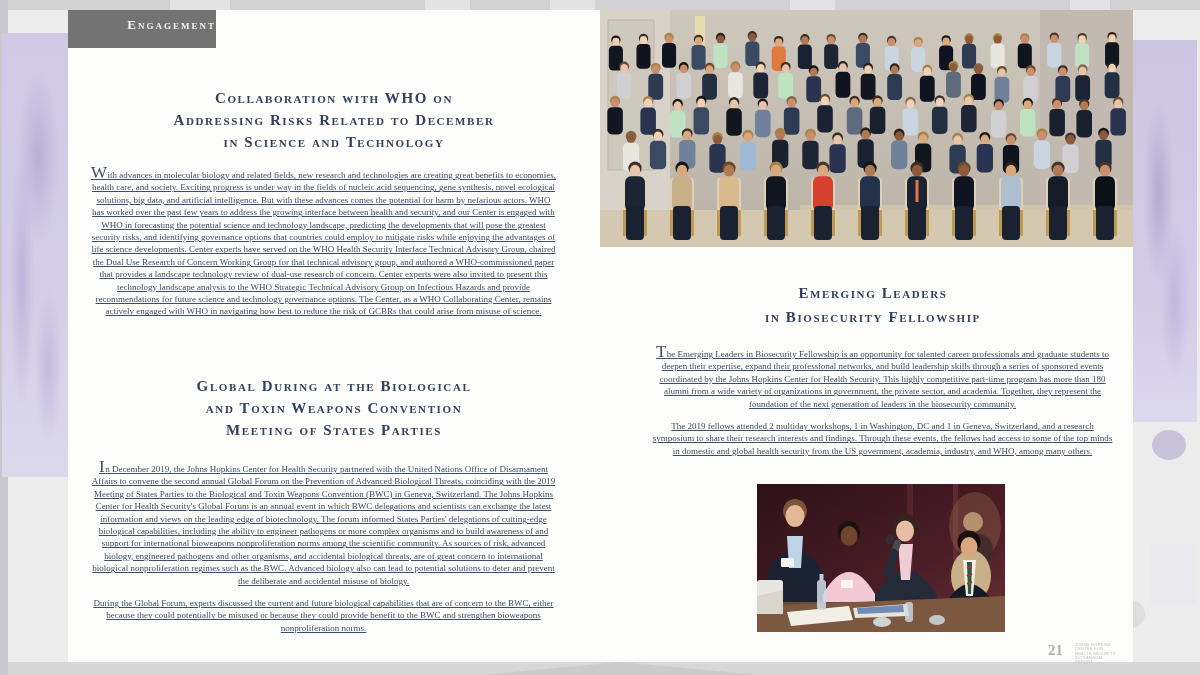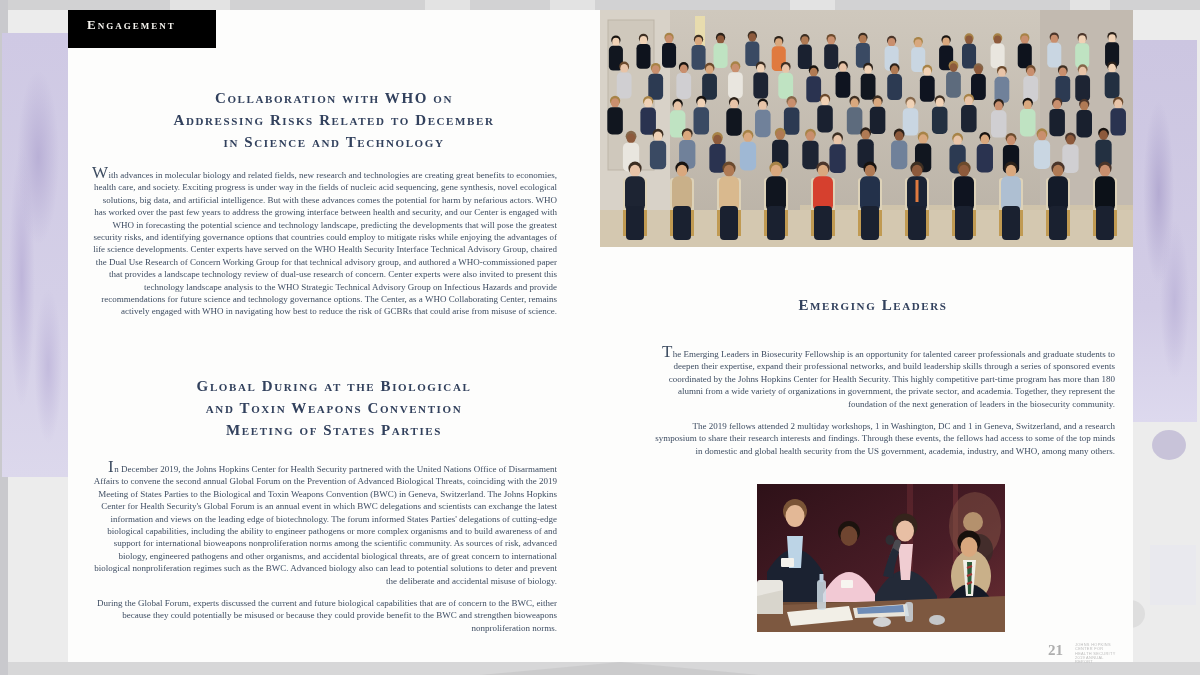--- a/index.html
+++ b/index.html
@@ -31,29 +31,29 @@
   }
   .blob1{position:absolute;left:1152px;top:430px;width:34px;height:30px;border-radius:50%;
          background:#aba2cb;opacity:.55;}
   .blob2{position:absolute;left:1115px;top:600px;width:30px;height:28px;border-radius:50%;
          background:#dedede;}
   .blob3{position:absolute;left:1150px;top:545px;width:46px;height:60px;background:#e9e8ef;opacity:.8;}
 
   
   .page{position:absolute;left:68px;top:10px;width:1065px;height:652px;background:#fdfdfc;}
 
-  .tag{position:absolute;left:0;top:0;width:148px;height:38px;background:#000000;
+  .tag{position:absolute;left:0;top:0;width:148px;height:38px;background:#737373;
        color:#f5f3ee;font-variant:small-caps;font-weight:bold;font-size:13px;
-       letter-spacing:2px;padding:7px 0 0 19px;box-sizing:border-box;}
+       letter-spacing:2px;padding:7px 0 0 19px;box-sizing:border-box;text-align:right;}
 
   .heading{position:absolute;display:flex;align-items:center;color:#32415d;}
   .heading .bar{width:2px;background:#eea764;flex:0 0 2px;}
   .heading .lines{flex:1;text-align:center;font-variant:small-caps;font-weight:bold;
                   font-size:15px;letter-spacing:1.6px;line-height:22px;padding:2px 4px;}
-  .body-block{position:absolute;color:#3e4d62;font-size:9px;line-height:12.4px;text-align:right;}
+  .body-block{position:absolute;color:#3e4d62;font-size:9px;line-height:12.4px;text-align:center;text-decoration:underline;}
   .body-block p{margin:0 0 10px 0;}
   .dropcap{font-size:17px;line-height:9px;font-weight:normal;letter-spacing:.5px;}
 
   .photo{position:absolute;overflow:hidden;}
   .photo svg{display:block;}
 
   .footer{position:absolute;left:980px;top:633px;display:flex;align-items:flex-start;color:#b3b3b3;}
   .footer .num{font-size:15px;font-weight:bold;color:#aeaeae;line-height:15px;margin-right:12px;}
   .footer .org{font-size:5px;line-height:5.4px;letter-spacing:.4px;transform:scale(.78);
                transform-origin:left top;color:#bcbcbc;font-family:"Liberation Sans",sans-serif;}
@@ -423,20 +423,21 @@
         <rect x="495.01" y="166.21" width="19.980000000000004" height="35.1" rx="6.075" fill="#0c1118"></rect>
         <rect x="496" y="196" width="18" height="34" rx="4" fill="#1a2130"></rect>
         <rect x="315.5" y="170" width="3" height="22" fill="#e07a3f"></rect>
       </svg>
     </div>
 
   <div class="heading" style="left:655px;top:270px;width:300px;height:50px">
     <span class="bar"></span>
     <span class="lines" style="line-height:24px">
       <span>Emerging Leaders</span><br>
+      <span>in Biosecurity Fellowship</span>
     </span>
     <span class="bar"></span>
   </div>
 
   <div class="body-block" style="left:582px;top:337px;width:465px">
     <p><span class="dropcap">T</span><span>he Emerging Leaders in Biosecurity Fellowship is an opportunity for talented career professionals and graduate students to deepen their expertise, expand their professional networks, and build leadership skills through a series of sponsored events coordinated by the Johns Hopkins Center for Health Security. This highly competitive part-time program has more than 180 alumni from a wide variety of organizations in government, the private sector, and academia. Together, they represent the foundation of the next generation of leaders in the biosecurity community.</span></p>
     <p>The 2019 fellows attended 2 multiday workshops, 1 in Washington, DC and 1 in Geneva, Switzerland, and a research symposium to share their research interests and findings. Through these events, the fellows had access to some of the top minds in domestic and global health security from the US government, academia, industry, and WHO, among many others.</p>
   </div>
 
   <div class="photo" style="left:689px;top:474px;width:248px;height:148px" id="panelPhoto">

